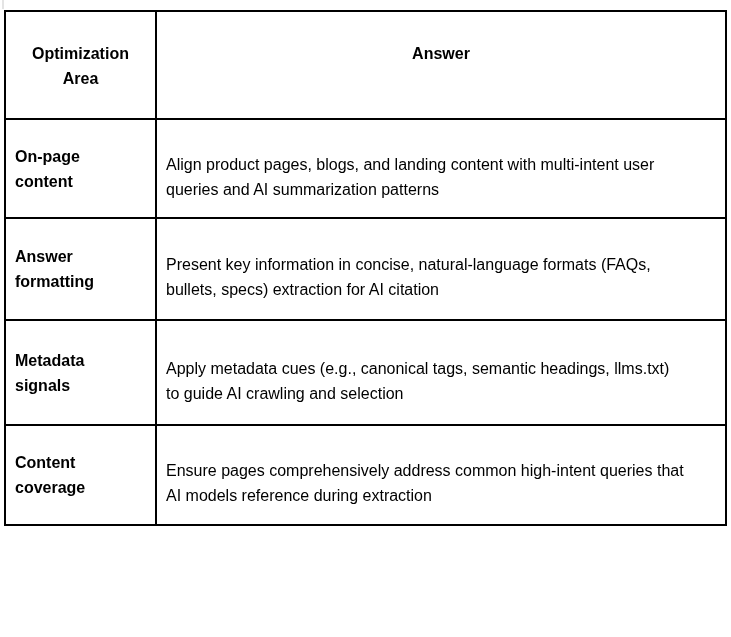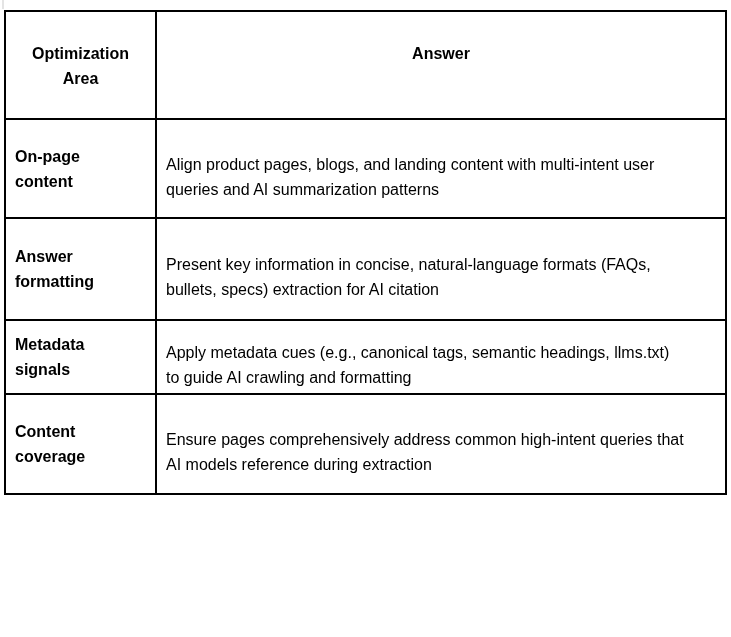--- a/index.html
+++ b/index.html
@@ -40,21 +40,21 @@
     overflow: hidden;
     box-sizing: border-box;
   }
   col.area-col    { width: 151px; }
   col.purpose-col { width: 570px; }
 
   tr.header-row      { height: 108px; }
   tr.row-0           { height: 99px;  }
   tr.row-1           { height: 103px; }
   tr.row-2           { height: 102px; }
-  tr.row-3           { height: 74px; margin-left: 12px; }
+  tr.row-3           { height: 105px; margin-left: 12px; }
   tr.row-4           { height: 100px; }
 
   th.col-header {
     font-weight: bold;
     text-align: center;
     vertical-align: top;
     padding: 29px 6px 0 6px;
   }
   td.area-cell {
     font-weight: bold;
@@ -94,21 +94,21 @@
     <tr class="row-2">
       <td class="area-cell">Answer
 formatting</td>
       <td class="purpose-cell">Present key information in concise, natural-language formats (FAQs,
 bullets, specs) extraction for AI citation</td>
     </tr>
     <tr class="row-3">
       <td class="area-cell">Metadata
 signals</td>
       <td class="purpose-cell">Apply metadata cues (e.g., canonical tags, semantic headings, llms.txt)
-to guide AI crawling and formatting</td>
+to guide AI crawling and selection</td>
     </tr>
     <tr class="row-4">
       <td class="area-cell">Content
 coverage</td>
       <td class="purpose-cell">Ensure pages comprehensively address common high-intent queries that
 AI models reference during extraction</td>
     </tr>
   </tbody>
 </table>
 

